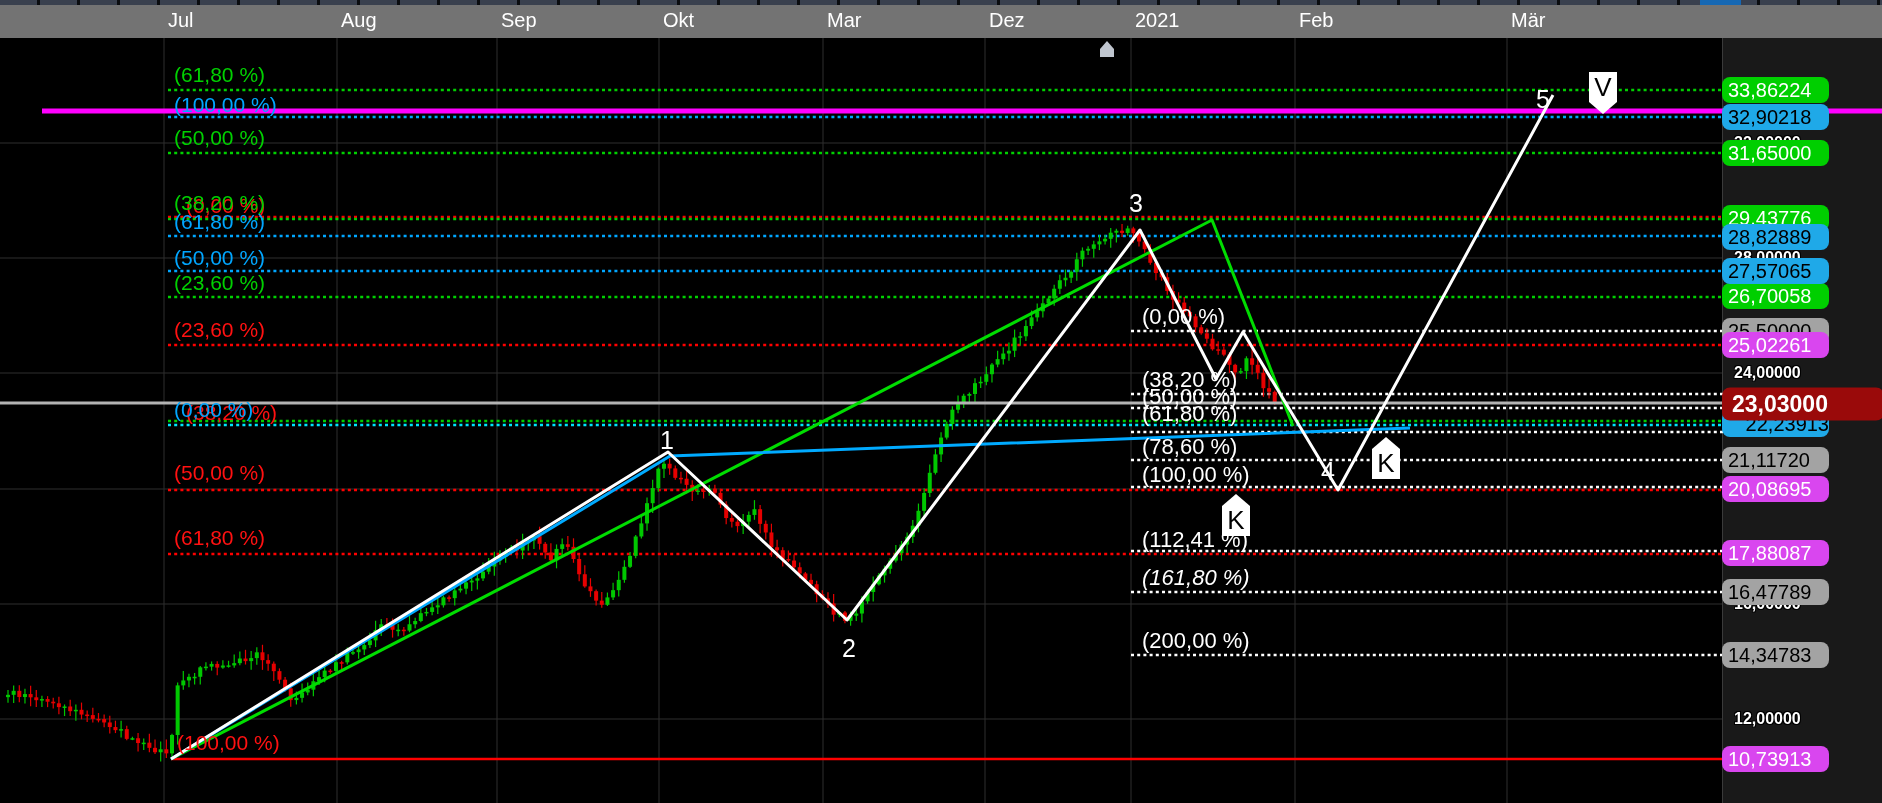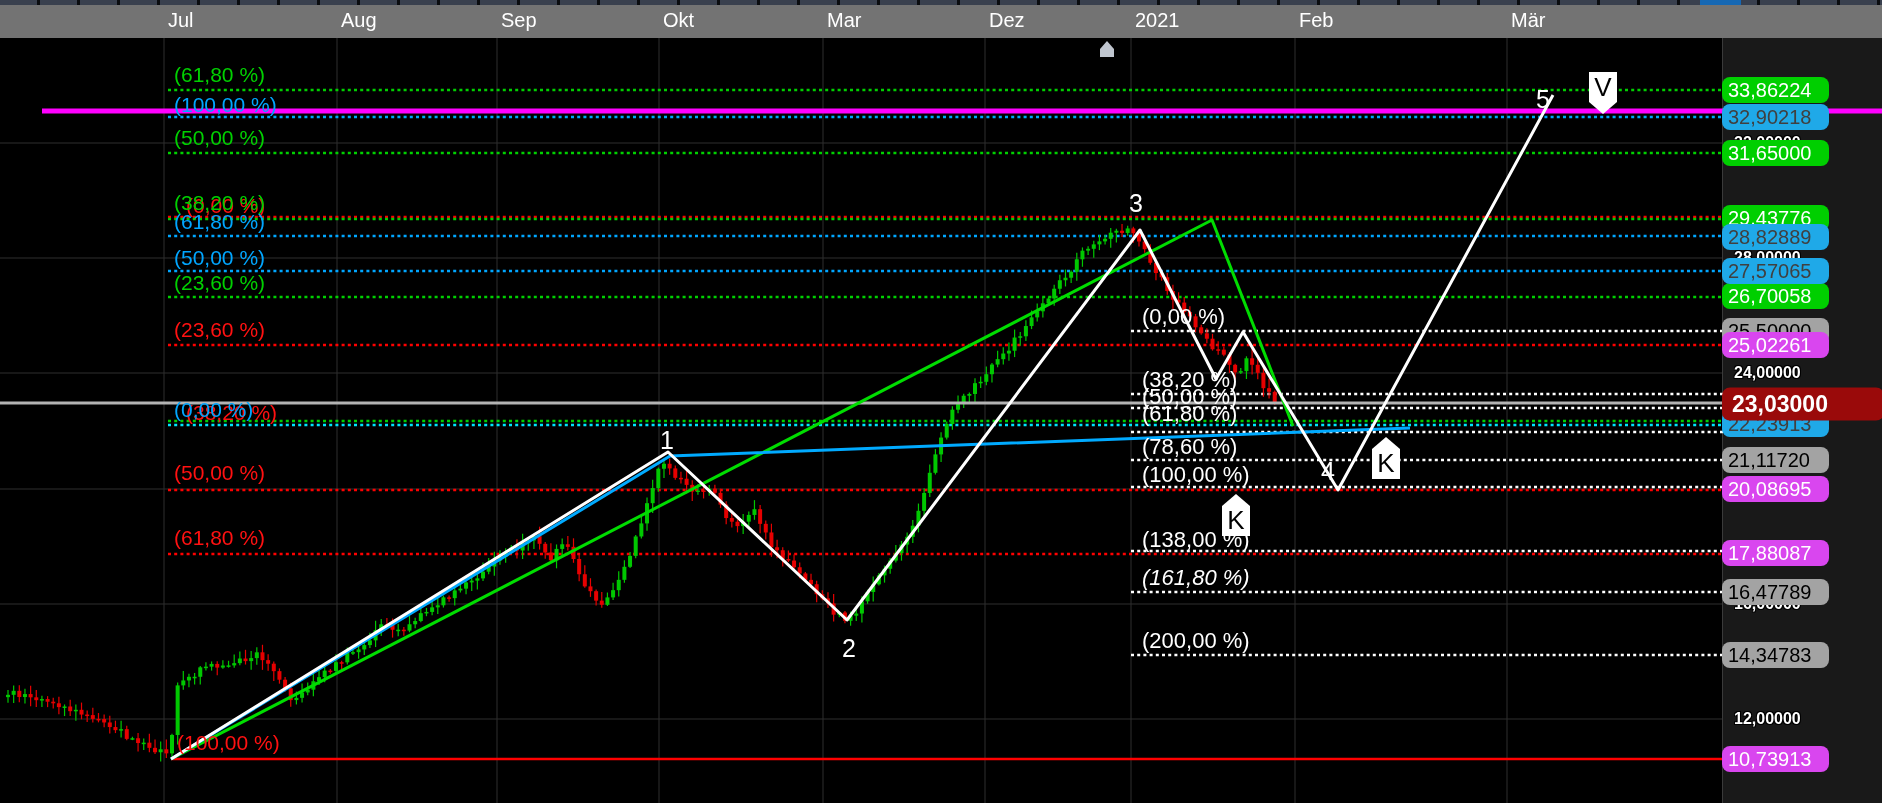--- a/index.html
+++ b/index.html
@@ -17,21 +17,21 @@
   .fibL{position:absolute;transform:translateY(-50%);font-size:21px;z-index:7;white-space:nowrap;}
   .fibL.green{color:#00d000}.fibL.blue{color:#00a6ff}.fibL.red{color:#ff1111}
   .fibW{position:absolute;left:1142px;transform:translateY(-50%);font-size:22px;color:#fff;z-index:7;white-space:nowrap;}
   .wave{position:absolute;transform:translate(-50%,-50%);font-size:25px;color:#fff;z-index:8;}
   .tick{position:absolute;left:1734px;transform:translateY(-50%);color:#fff;font-weight:bold;font-size:16px;z-index:6;
         text-shadow:-1px -1px 0 #000,1px -1px 0 #000,-1px 1px 0 #000,1px 1px 0 #000;white-space:nowrap;}
   .pl{position:absolute;left:1722px;width:101px;height:26px;border-radius:8px;font-size:20px;
       line-height:27px;padding-left:6px;transform:translateY(-50%);white-space:nowrap;}
   .pl.white{background:#a3a3a3;color:#000;z-index:11}
   .pl.green{background:#00cf00;color:#fff;z-index:12}
-  .pl.blue{background:#1fa9e8;color:#404040;z-index:13}
+  .pl.blue{background:#1fa9e8;color:#000000;z-index:13}
   .pl.red{background:#d946ef;color:#fff;z-index:14}
   .pl.current{background:#9a0a0a;color:#fff;width:152px;height:33px;font-size:23px;font-weight:bold;
       line-height:33px;z-index:15;padding-left:10px;}
 </style>
 </head>
 <body>
 
 <div id="stage">
   <div id="top-strip">
     <div id="top-strip-active" style="left: 1700px; width: 41px;"></div>
@@ -577,21 +577,21 @@
       <div class="fibL blue" style="left: 174px; top: 410px;">(0,00 %)</div>
       <div class="fibL red" style="left: 174px; top: 473px;">(50,00 %)</div>
       <div class="fibL red" style="left: 174px; top: 538px;">(61,80 %)</div>
       <div class="fibL red" style="left: 177px; top: 743px;">(100,00 %)</div>
       <div class="fibW" style="top: 317px;">(0,00 %)</div>
       <div class="fibW" style="top: 380px;">(38,20 %)</div>
       <div class="fibW" style="top: 397px;">(50,00 %)</div>
       <div class="fibW" style="top: 414px;">(61,80 %)</div>
       <div class="fibW" style="top: 447px;">(78,60 %)</div>
       <div class="fibW" style="top: 475px;">(100,00 %)</div>
-      <div class="fibW" style="top: 540px;">(138,00 %)</div>
+      <div class="fibW" style="top: 540px;">(112,41 %)</div>
       <div class="fibW" style="top: 578px; font-style: italic;">(161,80 %)</div>
       <div class="fibW" style="top: 641px;">(200,00 %)</div>
       <div class="wave" style="left: 667px; top: 440px;">1</div>
       <div class="wave" style="left: 849px; top: 648px;">2</div>
       <div class="wave" style="left: 1136px; top: 203px;">3</div>
       <div class="wave" style="left: 1328px; top: 471px;">4</div>
       <div class="wave" style="left: 1543px; top: 99px;">5</div>
       <div class="tick" style="top: 143px;">32,00000</div>
       <div class="tick" style="top: 258px;">28,00000</div>
       <div class="tick" style="top: 373px;">24,00000</div>
@@ -602,20 +602,20 @@
       <div class="pl white" style="top: 460px;">21,11720</div>
       <div class="pl white" style="top: 592px;">16,47789</div>
       <div class="pl white" style="top: 655px;">14,34783</div>
       <div class="pl green" style="top: 90px;">33,86224</div>
       <div class="pl green" style="top: 153px;">31,65000</div>
       <div class="pl green" style="top: 218px;">29,43776</div>
       <div class="pl green" style="top: 296px;">26,70058</div>
       <div class="pl blue" style="top: 117px;">32,90218</div>
       <div class="pl blue" style="top: 237px;">28,82889</div>
       <div class="pl blue" style="top: 271px;">27,57065</div>
-      <div class="pl blue" style="top: 424px;">22,23913</div>
+      <div class="pl blue" style="top: 424px; text-align: right;">22,23913</div>
       <div class="pl red" style="top: 345px;">25,02261</div>
       <div class="pl red" style="top: 489px;">20,08695</div>
       <div class="pl red" style="top: 553px;">17,88087</div>
       <div class="pl red" style="top: 759px;">10,73913</div>
       <div class="pl current" style="top: 404px;">23,03000</div>
     </div>
 </div>
 
 </body></html>

